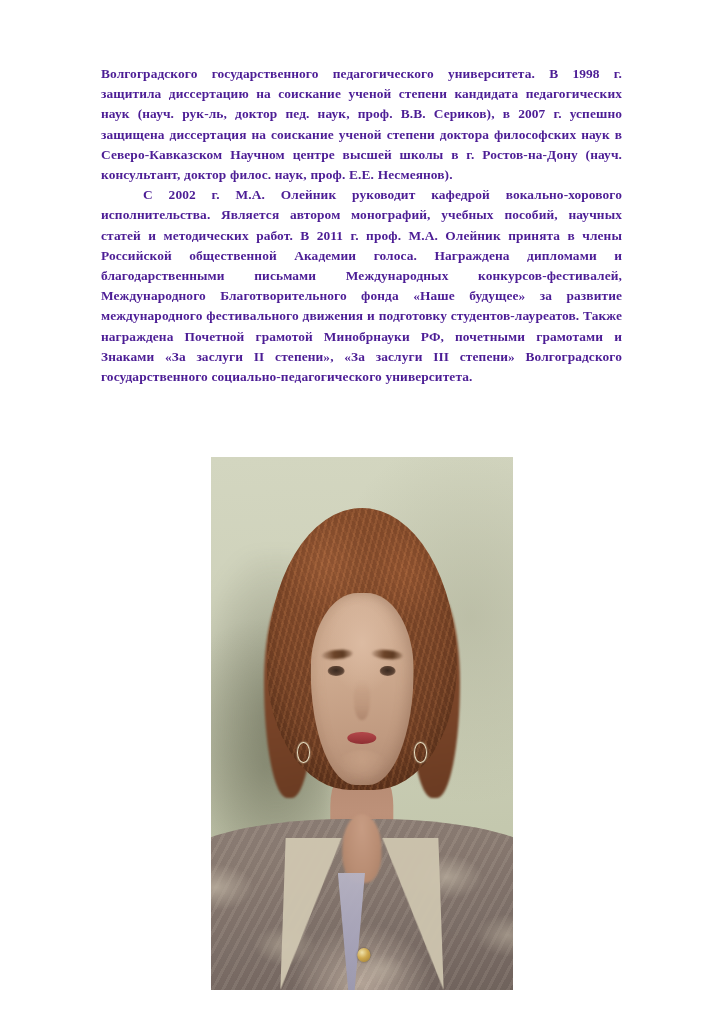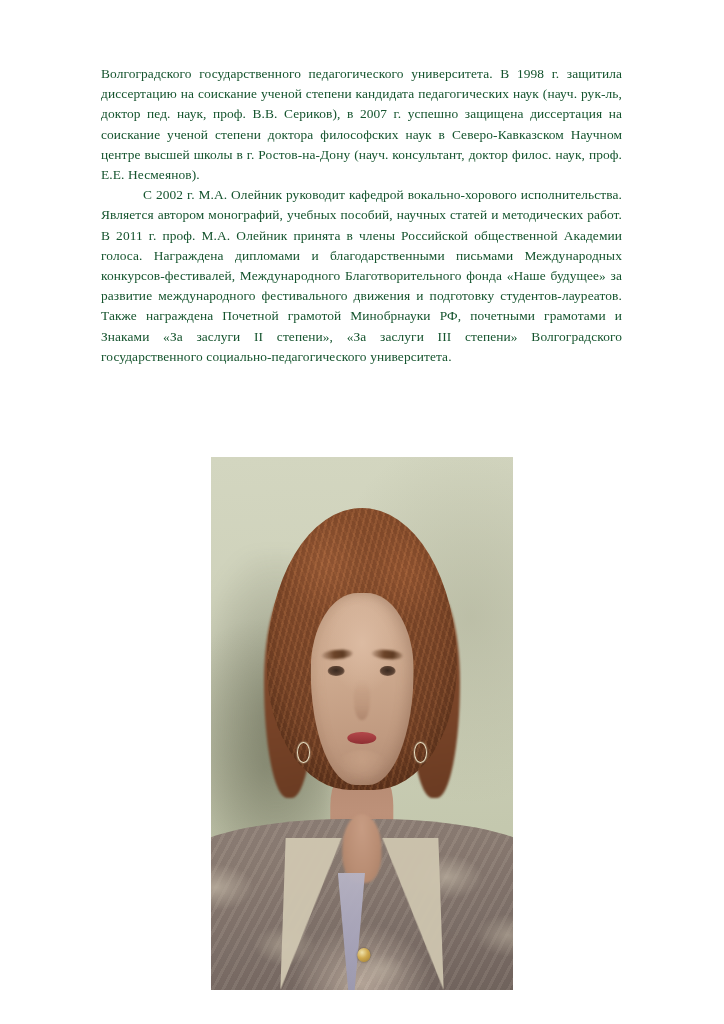--- a/index.html
+++ b/index.html
@@ -31,22 +31,23 @@
   }
 
   p.para {
     margin: 0;
     text-align: justify;
     text-justify: inter-word;
     font-size: 13.4px;
     line-height: 20.2px;
     letter-spacing: 0.1px;
     word-spacing: 0.2px;
-    color: #14532d;
+    color: #4c1d95;
     hyphens: none;
+    font-weight: bold;
   }
   p.para.indent {
     text-indent: 42px;
   }
 
   
   .photo {
     position: absolute;
     left: 211px;
     top: 457px;

